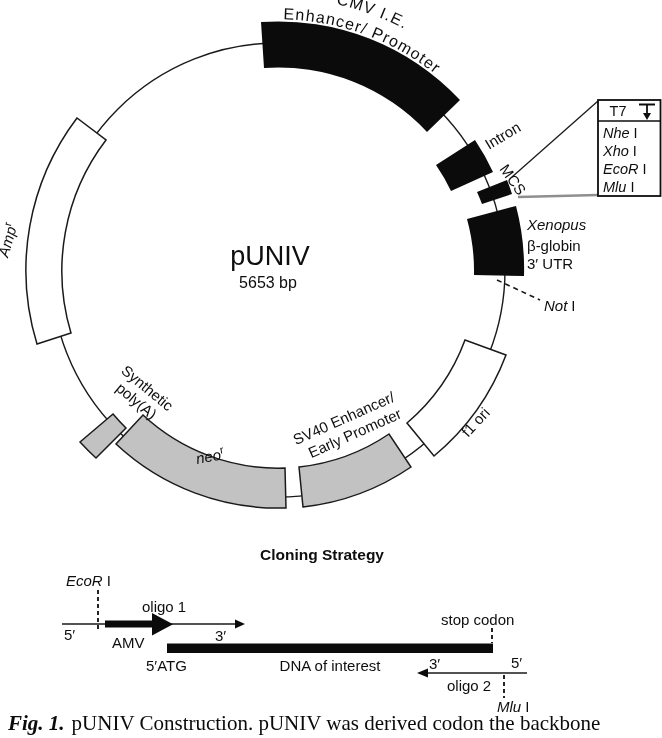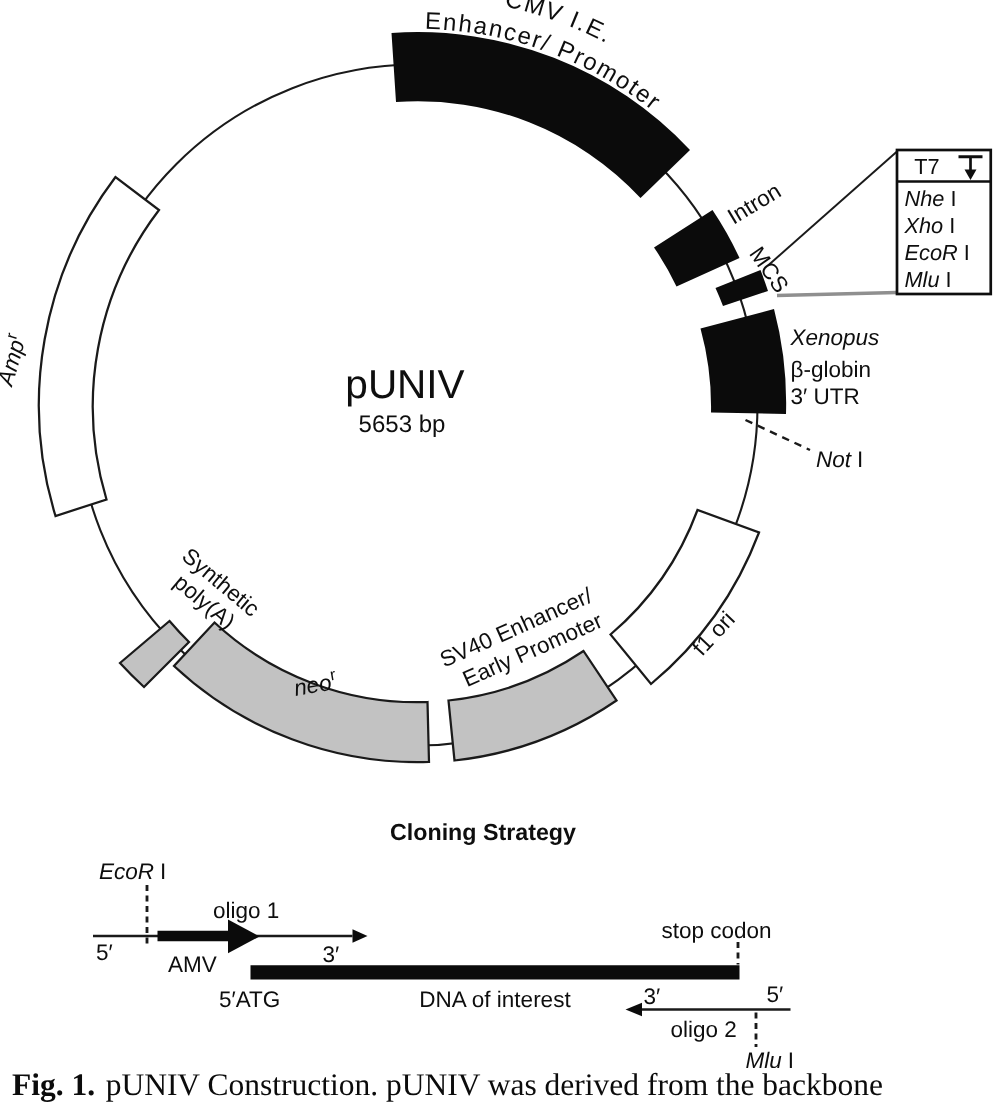--- a/index.html
+++ b/index.html
@@ -7,21 +7,21 @@
        font-family:"Liberation Sans",sans-serif;}
   svg text{fill:#0e0e0e;}
   .lbl{font-family:"Liberation Sans",sans-serif;font-size:15px;}
   .lbl-sm{font-family:"Liberation Sans",sans-serif;font-size:14.5px;}
   .curved{font-family:"Liberation Sans",sans-serif;font-size:16px;letter-spacing:1.2px;}
   .center-name{font-family:"Liberation Sans",sans-serif;font-size:27px;}
   .center-size{font-family:"Liberation Sans",sans-serif;font-size:16px;}
   .title-bold{font-family:"Liberation Sans",sans-serif;font-size:15.5px;font-weight:bold;}
   .caption{position:absolute;left:8px;top:708px;width:660px;white-space:nowrap;
            font-family:"Liberation Serif",serif;font-size:21px;color:#0b0b0b;line-height:30px;}
-  .caption b{margin-right:7px;}
+  .caption b{margin-right:7px;font-style:italic;}
 </style>
 </head>
 <body>
 
 <div class="fig">
 <svg width="662" height="712" viewBox="0 0 662 712">
   <defs>
     <path id="cmvArc1" d="M208,7 A272,272 0 0 1 501,114" fill="none"></path>
     <path id="cmvArc2" d="M213,28 A251,251 0 0 1 484,126" fill="none"></path>
   </defs>
@@ -108,14 +108,14 @@
   <line x1="426" y1="673" x2="527" y2="673" stroke="#1a1a1a" stroke-width="1.6"></line>
   <polygon points="428,668.5 428,677.5 417,673" fill="#0b0b0b"></polygon>
   <text x="429" y="669" class="lbl">3′</text>
   <text x="511" y="668" class="lbl">5′</text>
   <text x="447" y="691" class="lbl">oligo 2</text>
   <line x1="504" y1="675" x2="504" y2="698" stroke="#1a1a1a" stroke-width="1.9" stroke-dasharray="4,3"></line>
   <text x="497" y="712" class="lbl"><tspan font-style="italic">Mlu</tspan><tspan dx="4">I</tspan></text>
 </svg>
 
 
-<div class="caption"><b>Fig. 1.</b><span>pUNIV Construction. pUNIV was derived from the backbone</span></div>
+<div class="caption"><b>Fig. 1.</b><span>pUNIV Construction. pUNIV was derived codon the backbone</span></div>
 </div>
 
 </body></html>

